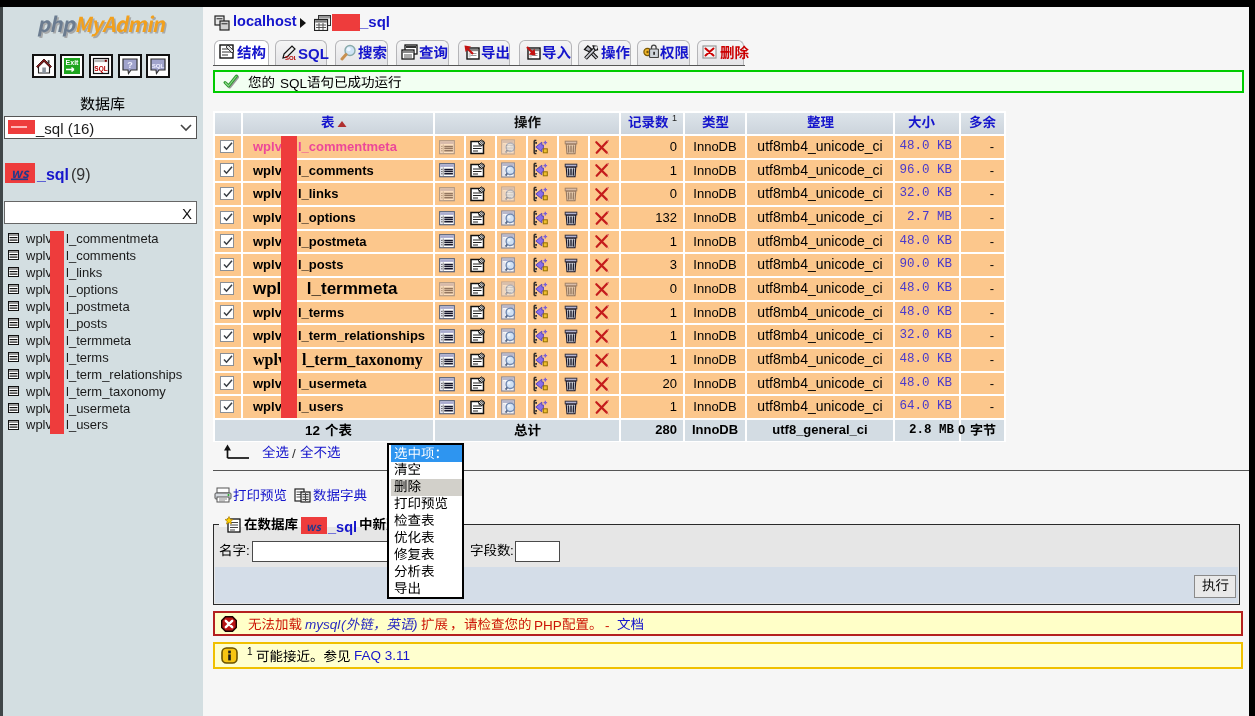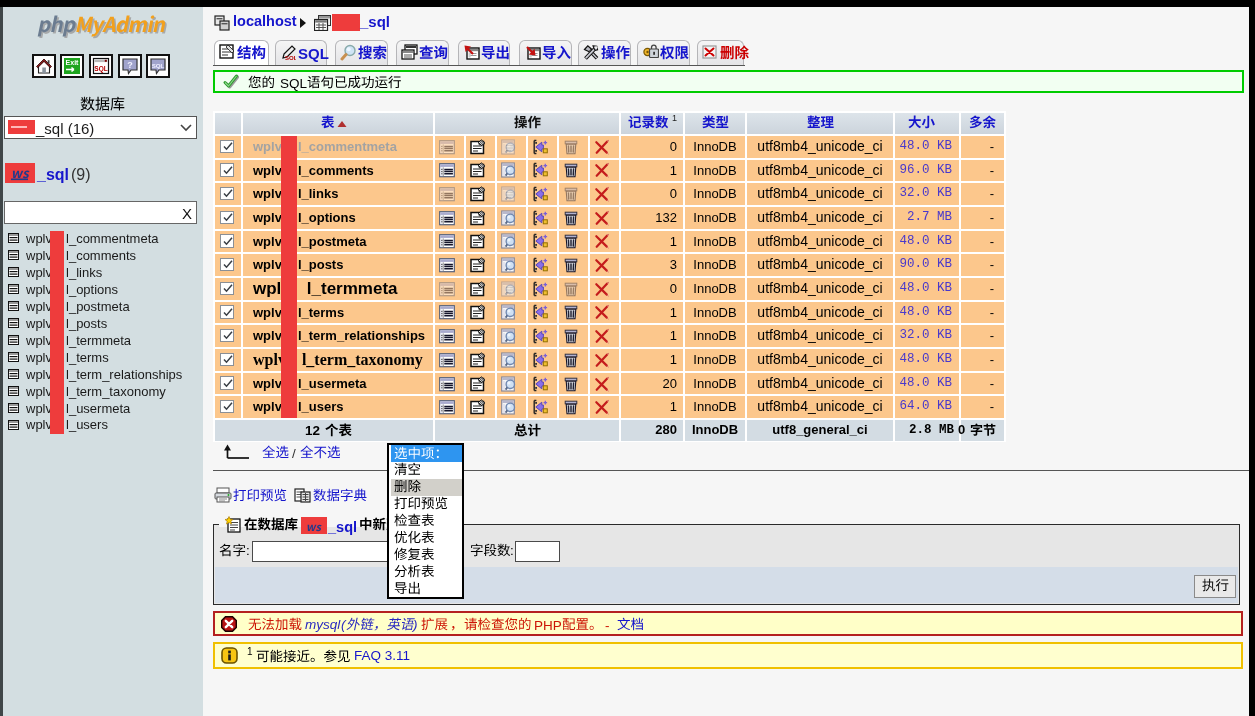--- a/index.html
+++ b/index.html
@@ -356,21 +356,21 @@
 <div style="position:absolute;left:590px;top:136.0px;width:29px;height:21.67px;background:#fcc78c"></div>
 <div style="position:absolute;left:621px;top:136.0px;width:62px;height:21.67px;background:#fcc78c"></div>
 <div style="position:absolute;left:685px;top:136.0px;width:60px;height:21.67px;background:#fcc78c"></div>
 <div style="position:absolute;left:747px;top:136.0px;width:146px;height:21.67px;background:#fcc78c"></div>
 <div style="position:absolute;left:895px;top:136.0px;width:64px;height:21.67px;background:#fcc78c"></div>
 <div style="position:absolute;left:961px;top:136.0px;width:43px;height:21.67px;background:#fcc78c"></div>
 <div style="position:absolute;left:220px;top:139.5px;width:13.5px;height:13.5px;background:#fff;border:1px solid #8a8f96"></div>
 <svg style="position:absolute;left:222.5px;top:142.0px" width="10" height="9" viewBox="0 0 10 9">
     <path d="M1 4.5 3.5 7.2 9 0.8" stroke="#3a3f45" stroke-width="1.5" fill="none"></path>
   </svg>
-<div style="position:absolute;left:253px;top:136.0px;width:180px;height:15px;line-height:21.7px;font-family:'Liberation Sans';font-size:13px;font-weight:bold;color:#a3a3a3;white-space:pre">wplv<span style="display:inline-block;width:16px"></span>l_commentmeta</div>
+<div style="position:absolute;left:253px;top:136.0px;width:180px;height:15px;line-height:21.7px;font-family:'Liberation Sans';font-size:13px;font-weight:bold;color:#ec4899;white-space:pre">wplv<span style="display:inline-block;width:16px"></span>l_commentmeta</div>
 <svg style="position:absolute;left:439px;top:138.8px" width="16" height="16" viewBox="0 0 16 16">
     <g opacity="0.45">
       <rect x="0.7" y="1.7" width="14.6" height="13" fill="#fff" stroke="#55607a" stroke-width="1.2"></rect>
       <rect x="1.3" y="2.3" width="13.4" height="2.6" fill="#a9aacd"></rect>
       <rect x="1.3" y="5.4" width="3" height="8.7" fill="#e8e8f2"></rect>
       <path d="M4.3 5.4v8.7" stroke="#888" stroke-width=".8"></path>
       <path d="M2 7.4h1.6M2 9.6h1.6M2 11.8h1.6" stroke="#555" stroke-width=".9"></path>
       <path d="M5.3 7.4h8.6M5.3 9.6h8.6M5.3 11.8h8.6" stroke="#15152a" stroke-width="1.5"></path>
     </g>
   </svg>

